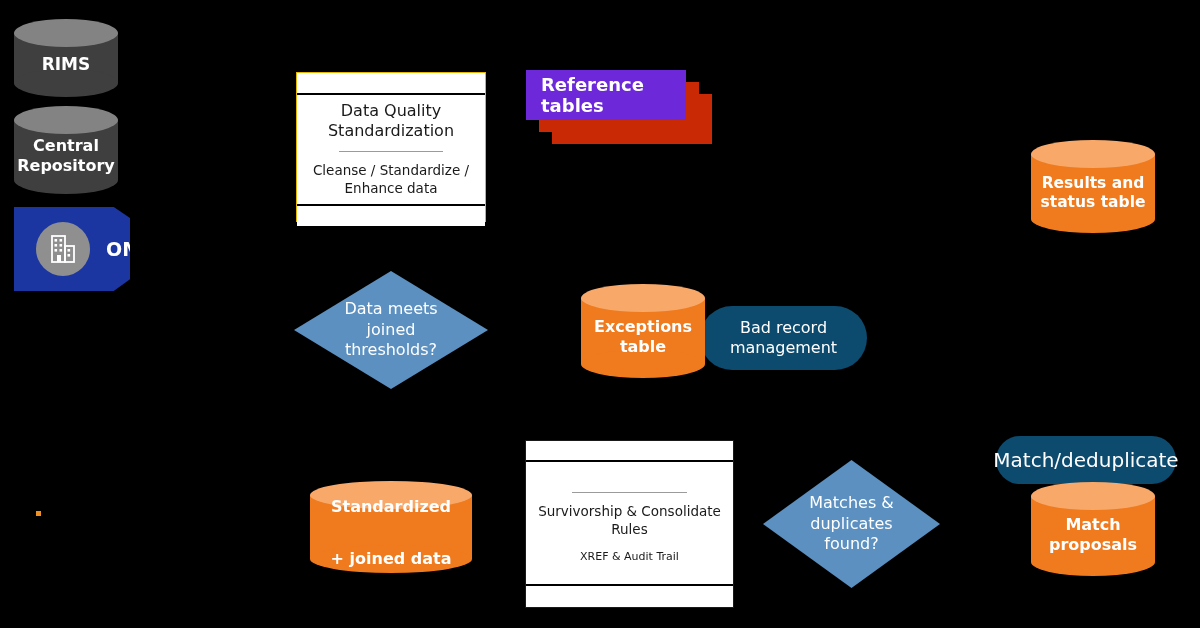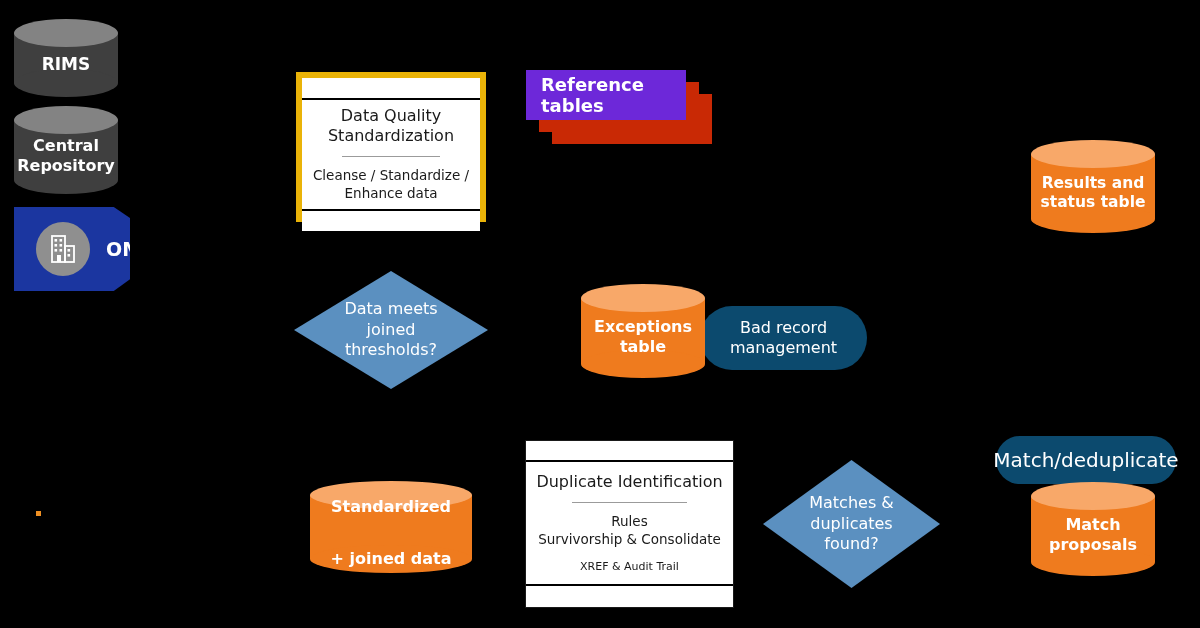--- a/index.html
+++ b/index.html
@@ -258,21 +258,21 @@
           <rect x="11.5" y="16" width="2.6" height="2.6"></rect>
           <rect x="19.5" y="16" width="2.6" height="2.6"></rect>
           <rect x="19.5" y="21" width="2.6" height="2.6"></rect>
           <rect x="9" y="22" width="4" height="7"></rect>
         </g>
       </svg>
     </div>
     <span class="oms-label">OMS</span>
   </div>
 
-  <div class="node proc" style="left:296px; top:72px; width:190px; height:150px; border:6px solid #eab308;">
+  <div class="node proc" style="left:296px; top:72px; width:190px; height:150px; border:1px solid #eab308;">
     <div class="proc-strip top" style="height:20px;"></div>
     <div class="proc-body">
       <div class="proc-title" style="font-size:16px;">
         <div>Data Quality</div>
         <div>Standardization</div>
       </div>
       <div class="proc-divider"></div>
       <div class="proc-sub" style="font-size:13.5px;">
         <div>Cleanse / Standardize /</div>
         <div>Enhance data</div>
@@ -330,27 +330,24 @@
     <div class="cyl-top"></div>
     <div class="cyl-label" style="font-size:16px;gap:32px;">
       <span>Standardized</span>
       <span>+ joined data</span>
     </div>
   </div>
 
   <div class="node proc" style="left:525px; top:440px; width:209px; height:168px; border:1px solid #1a1a1a;">
     <div class="proc-strip top" style="height:19px;"></div>
     <div class="proc-body">
-      <div class="proc-title" style="font-size:16px;">
-        <div>Duplicate Identification</div>
-      </div>
       <div class="proc-divider"></div>
       <div class="proc-sub" style="font-size:13.5px;">
+        <div>Survivorship &amp; Consolidate</div>
         <div>Rules</div>
-        <div>Survivorship &amp; Consolidate</div>
       </div>
       <div class="proc-sub" style="font-size:11px;">
         <div>XREF &amp; Audit Trail</div>
       </div>
     </div>
     <div class="proc-strip bottom" style="height:21px;"></div>
   </div>
 
   <div class="diamond" style="left:763px; top:460px; width:177px; height:128px;">
     <div class="diamond-label">

